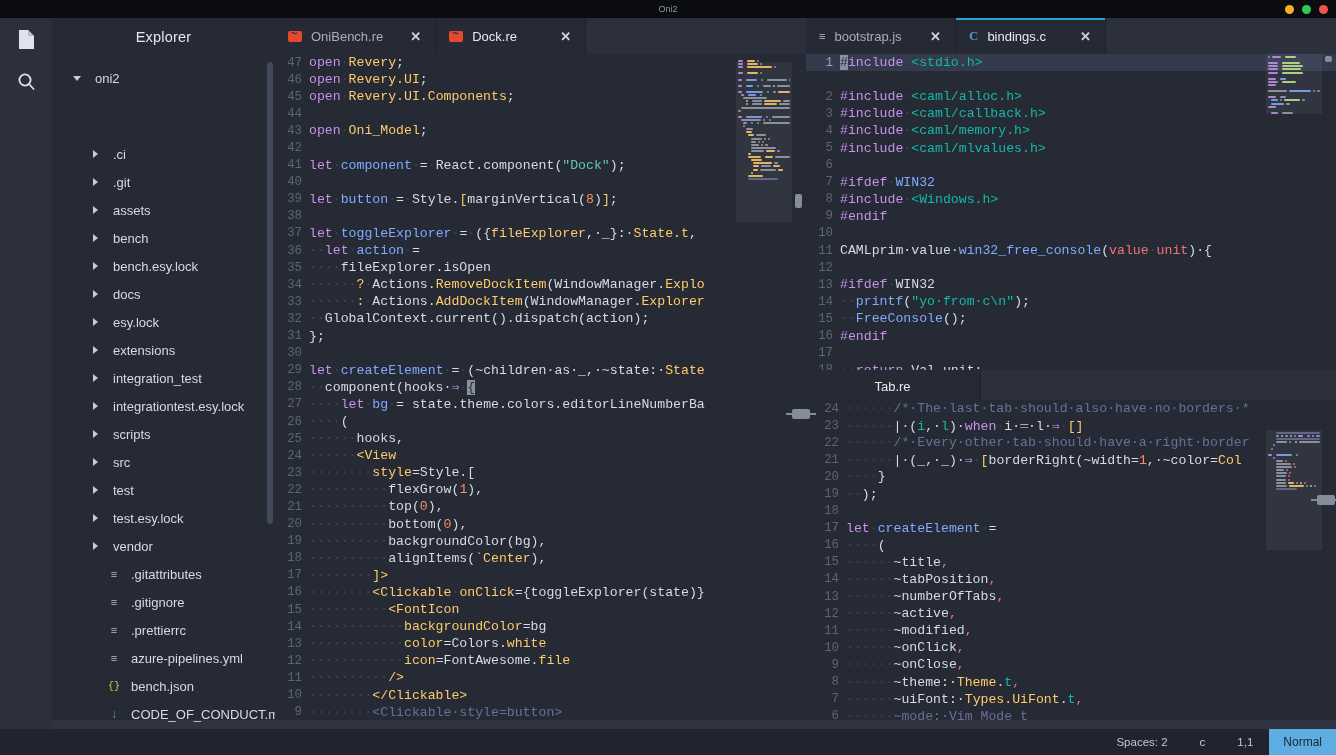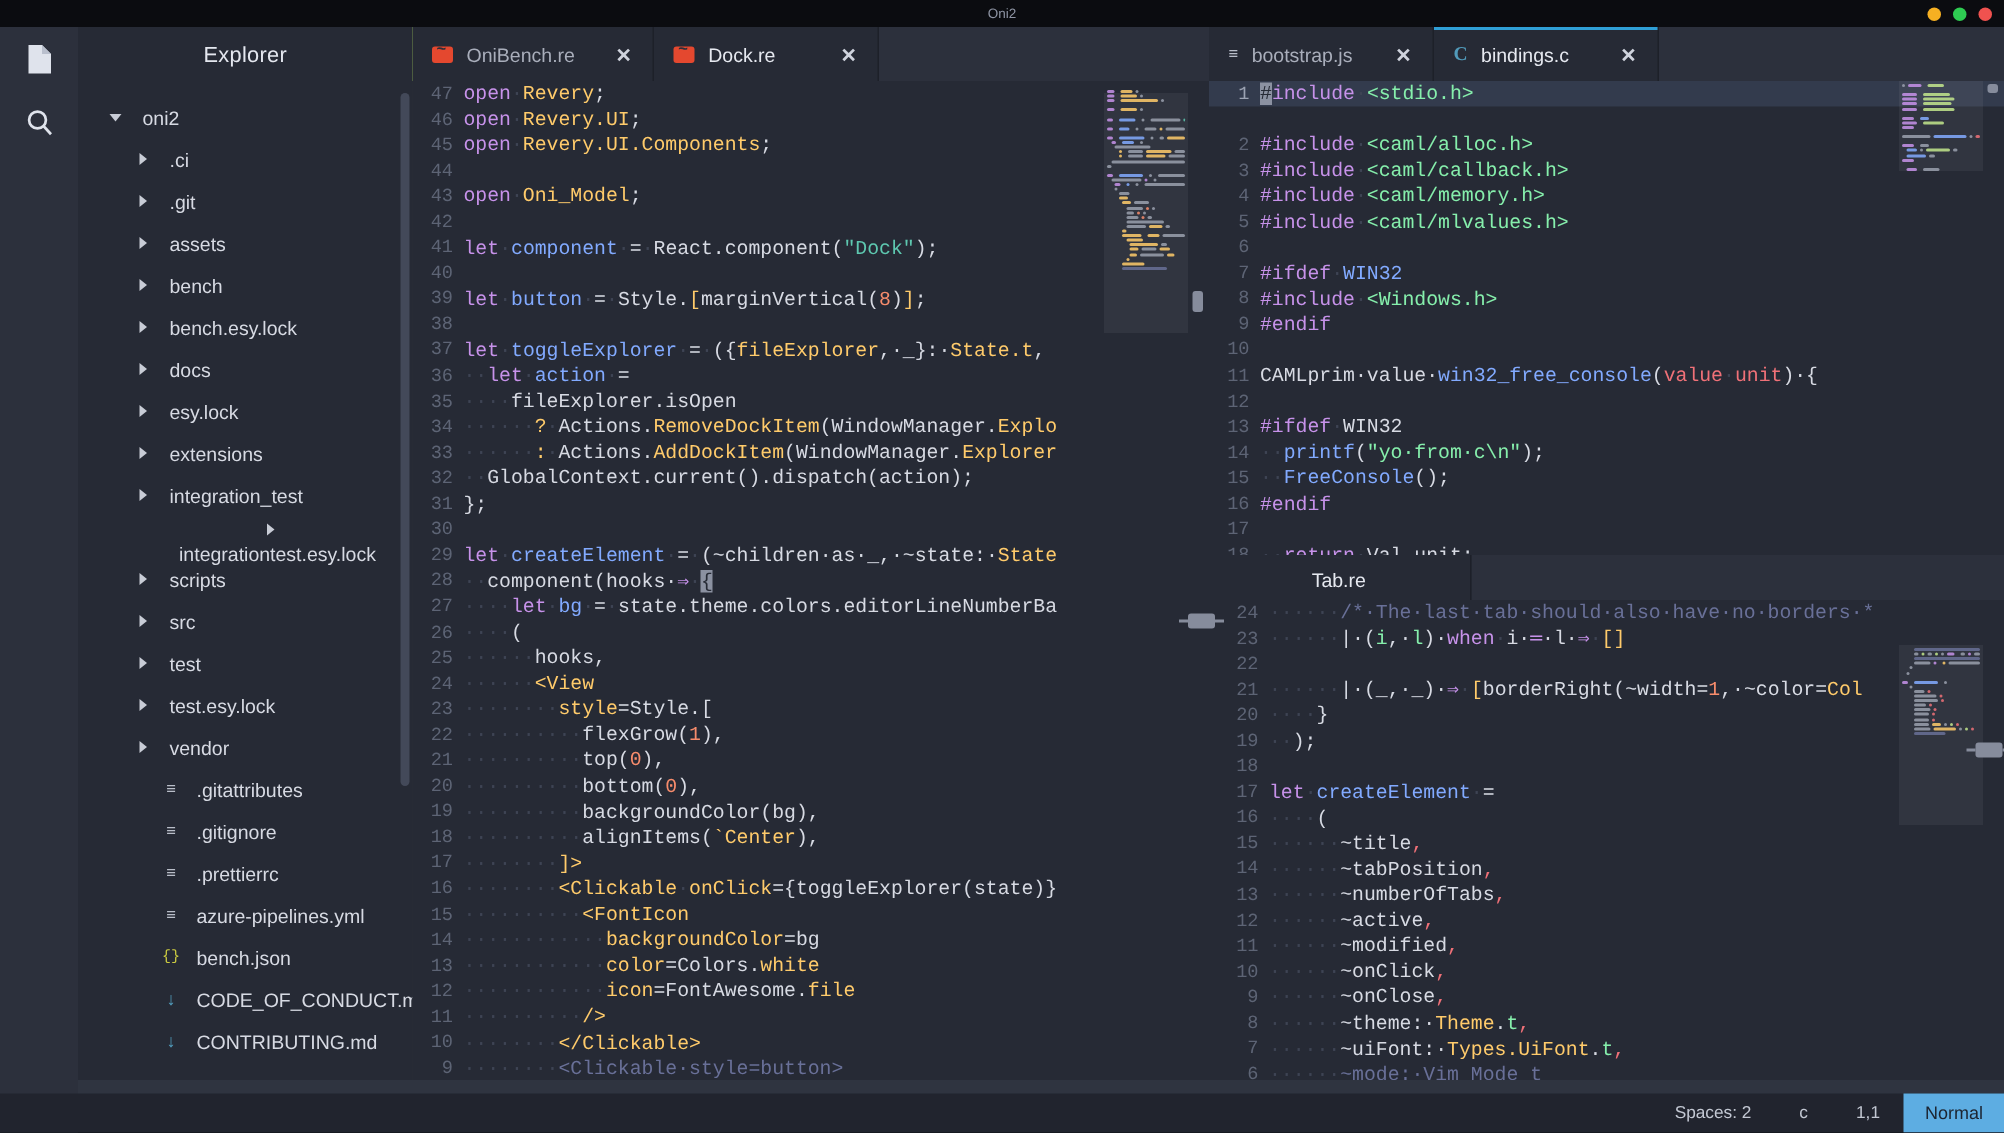--- a/index.html
+++ b/index.html
@@ -90,21 +90,21 @@
   
   .t-kw   { color: #c792ea; }
   .t-mod  { color: #ffcb6b; }
   .t-fn   { color: #82aaff; }
   .t-str  { color: #5ec8b0; }
   .t-num  { color: #f78c6c; }
   .t-punc { color: #d7dae3; }
   .t-txt  { color: #d7dae3; }
   .t-cmt  { color: #697098; }
   .t-op   { color: #c792ea; }
-  .t-gre  { color: #86efac; }
+  .t-gre  { color: #14b8a6; }
   .t-red  { color: #f07178; }
   .t-ylw  { color: #ffcb6b; }
   .t-ws   { color: #3e4454; }
   .t-ind  { color: #3e4454; }
 
   .cursor-blk { background: #8b91a1; color: #262a35; }
 
   
   .minimap { position: absolute; top: 0; bottom: 0; right: 0; width: 62px; background: transparent; }
   .mm-view { position: absolute; left: 0; right: 10px; background: rgba(255,255,255,.055); }
@@ -166,21 +166,21 @@
 
   <div class="sidebar">
     <div class="sidebar-title">Explorer</div>
     <div class="tree" id="tree">
         <div class="tree-row" style="padding-left: 16px;">
           <span class="tw">
             <span class="caret open"></span>
           </span>
           <span style="margin-left: 9px;">oni2</span>
         </div>
-        <div class="tree-row" style="padding-left: 34px;">
+        <div class="tree-row" style="padding-left: 34px; margin-top: 48px;">
           <span class="tw">
             <span class="caret closed"></span>
           </span>
           <span style="margin-left: 9px;">.ci</span>
         </div>
         <div class="tree-row" style="padding-left: 34px;">
           <span class="tw">
             <span class="caret closed"></span>
           </span>
           <span style="margin-left: 9px;">.git</span>
@@ -220,21 +220,21 @@
             <span class="caret closed"></span>
           </span>
           <span style="margin-left: 9px;">extensions</span>
         </div>
         <div class="tree-row" style="padding-left: 34px;">
           <span class="tw">
             <span class="caret closed"></span>
           </span>
           <span style="margin-left: 9px;">integration_test</span>
         </div>
-        <div class="tree-row" style="padding-left: 34px; flex-direction: column;">
+        <div class="tree-row" style="padding-left: 34px;">
           <span class="tw">
             <span class="caret closed"></span>
           </span>
           <span style="margin-left: 9px;">integrationtest.esy.lock</span>
         </div>
         <div class="tree-row" style="padding-left: 34px;">
           <span class="tw">
             <span class="caret closed"></span>
           </span>
           <span style="margin-left: 9px;">scripts</span>
@@ -550,21 +550,21 @@
           <span class="tab-ico-re"></span>
           <span>Tab.re</span>
           <span class="tclose">✕</span>
         </div>
         <div class="tabfill"></div>
       </div>
     <div class="editor" style="position:absolute;left:0;top:30px;right:0;bottom:0;background:#262a35;">
       <div class="code" id="code-rb">
           <div class="cline"><span class="gutter" style="width: 40px; flex-basis: 40px;">24</span><span class="ctext"><span class="t-ind">······</span><span class="t-cmt">/*·The·last·tab·should·also·have·no·borders·*</span></span></div>
           <div class="cline"><span class="gutter" style="width: 40px; flex-basis: 40px;">23</span><span class="ctext"><span class="t-ind">······</span><span class="t-txt">|·(</span><span class="t-gre">i</span><span class="t-txt">,·</span><span class="t-gre">l</span><span class="t-txt">)·</span><span class="t-kw">when</span><span class="t-ws">·</span><span class="t-txt">i·</span><span class="t-op">═</span><span class="t-txt">·l·</span><span class="t-op">⇒</span><span class="t-ws">·</span><span class="t-ylw">[]</span></span></div>
-          <div class="cline"><span class="gutter" style="width: 40px; flex-basis: 40px;">22</span></div>
+          <div class="cline"><span class="gutter" style="width: 40px; flex-basis: 40px;">22</span><span class="ctext"><span class="t-ind">······</span><span class="t-cmt">/*·Every·other·tab·should·have·a·right·border</span></span></div>
           <div class="cline"><span class="gutter" style="width: 40px; flex-basis: 40px;">21</span><span class="ctext"><span class="t-ind">······</span><span class="t-txt">|·(_,·_)·</span><span class="t-op">⇒</span><span class="t-ws">·</span><span class="t-ylw">[</span><span class="t-txt">borderRight(~width=</span><span class="t-num">1</span><span class="t-txt">,·~color=</span><span class="t-ylw">Col</span></span></div>
           <div class="cline"><span class="gutter" style="width: 40px; flex-basis: 40px;">20</span><span class="ctext"><span class="t-ind">····</span><span class="t-txt">}</span></span></div>
           <div class="cline"><span class="gutter" style="width: 40px; flex-basis: 40px;">19</span><span class="ctext"><span class="t-ind">··</span><span class="t-txt">);</span></span></div>
           <div class="cline"><span class="gutter" style="width: 40px; flex-basis: 40px;">18</span><span class="ctext"></span></div>
           <div class="cline"><span class="gutter" style="width: 40px; flex-basis: 40px;">17</span><span class="ctext"><span class="t-kw">let</span><span class="t-ws">·</span><span class="t-fn">createElement</span><span class="t-ws">·</span><span class="t-punc">=</span></span></div>
           <div class="cline"><span class="gutter" style="width: 40px; flex-basis: 40px;">16</span><span class="ctext"><span class="t-ind">····</span><span class="t-txt">(</span></span></div>
           <div class="cline"><span class="gutter" style="width: 40px; flex-basis: 40px;">15</span><span class="ctext"><span class="t-ind">······</span><span class="t-txt">~title</span><span class="t-red">,</span></span></div>
           <div class="cline"><span class="gutter" style="width: 40px; flex-basis: 40px;">14</span><span class="ctext"><span class="t-ind">······</span><span class="t-txt">~tabPosition</span><span class="t-red">,</span></span></div>
           <div class="cline"><span class="gutter" style="width: 40px; flex-basis: 40px;">13</span><span class="ctext"><span class="t-ind">······</span><span class="t-txt">~numberOfTabs</span><span class="t-red">,</span></span></div>
           <div class="cline"><span class="gutter" style="width: 40px; flex-basis: 40px;">12</span><span class="ctext"><span class="t-ind">······</span><span class="t-txt">~active</span><span class="t-red">,</span></span></div>

